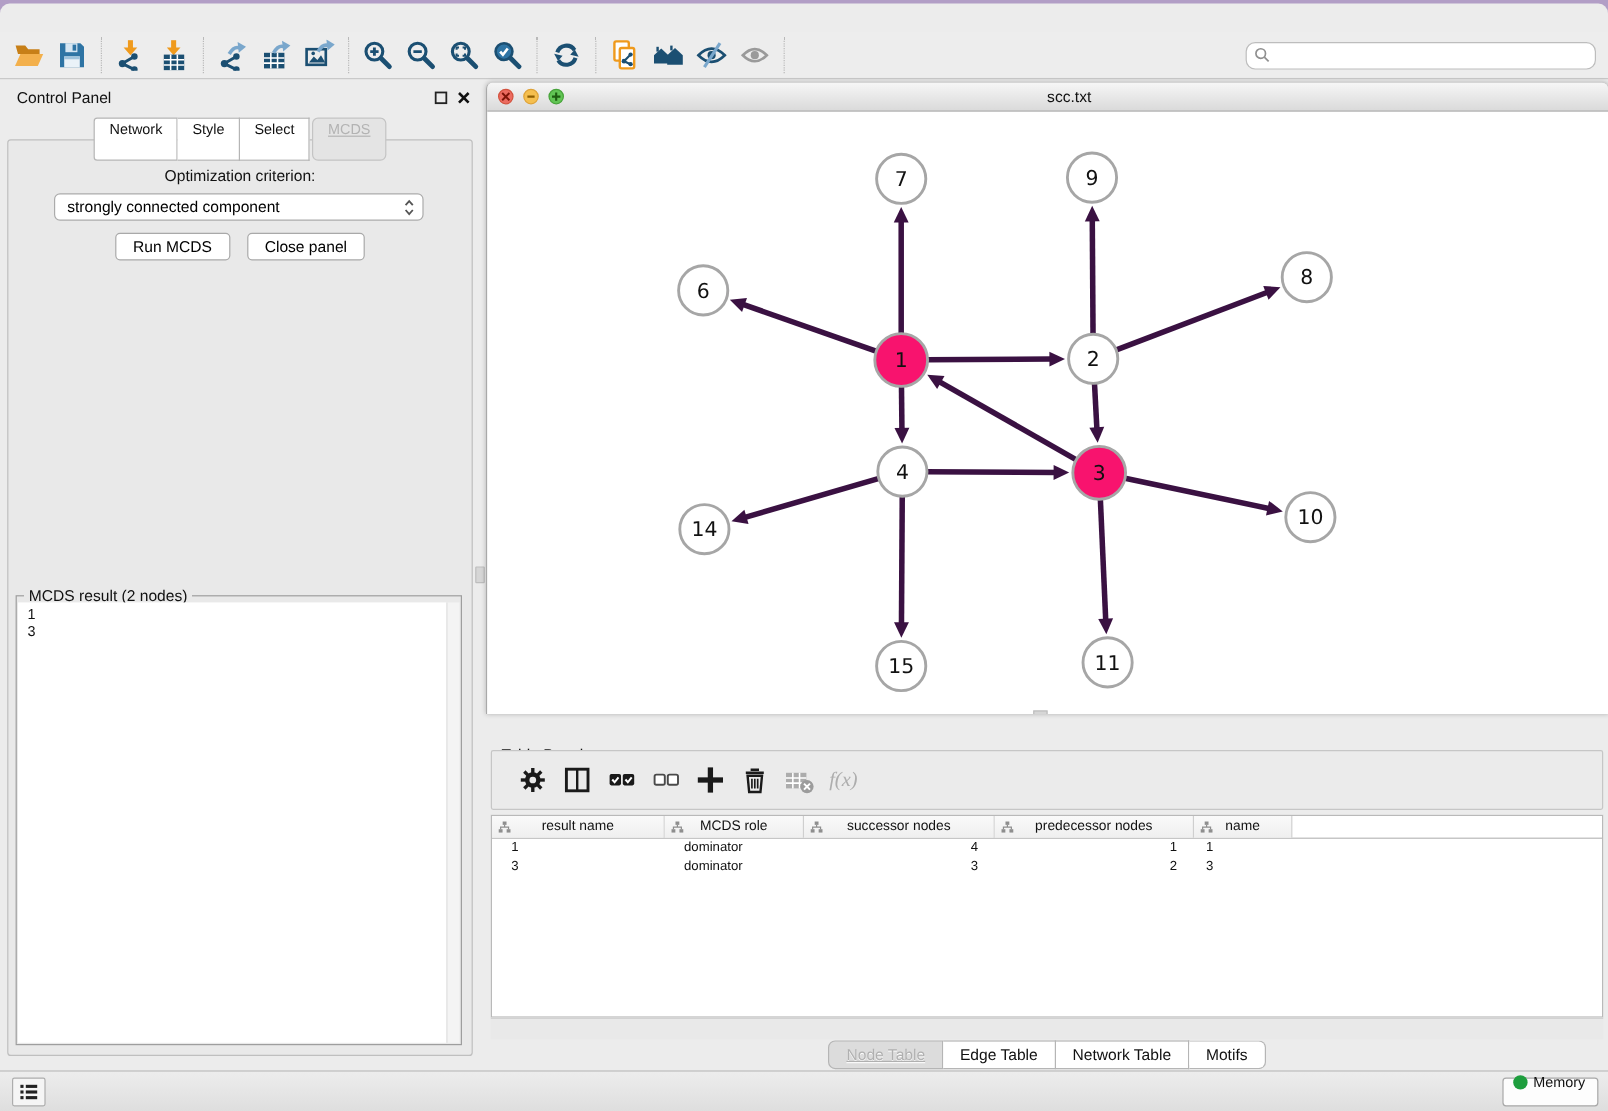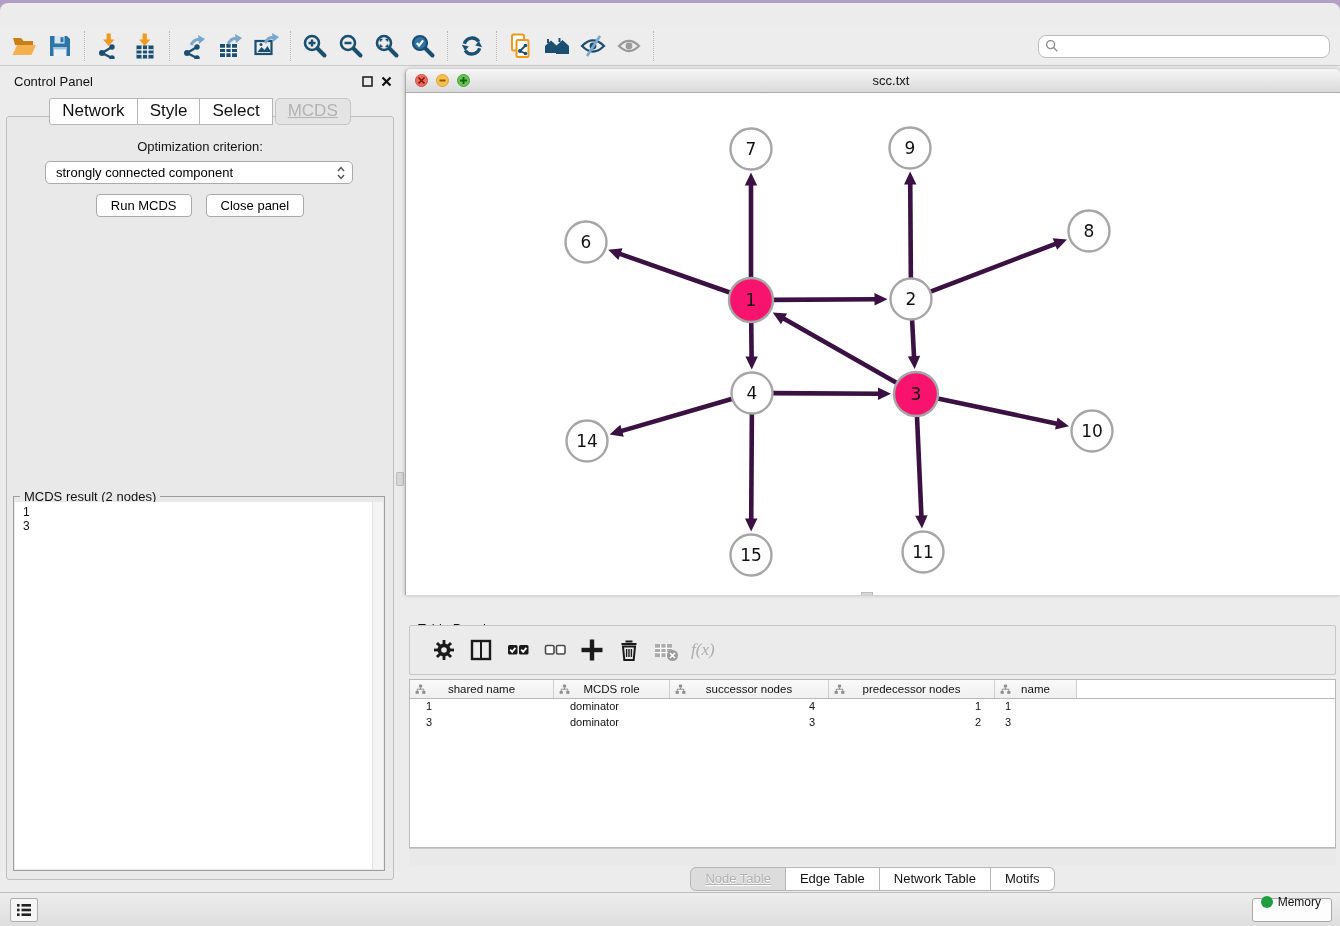--- a/index.html
+++ b/index.html
@@ -32,21 +32,21 @@
   
   #main { position:absolute; left:0; top:64px; right:0; bottom:34px; background:#ECECEC; }
 
   
   #control-panel { position:absolute; left:0; top:0; width:400px; bottom:0; }
   #cp-header { position:absolute; left:0; top:4px; right:8px; height:20px; display:flex; align-items:center; }
   #cp-title { font-size:13px; color:#111; margin-left:14px; }
   .win-btns { margin-left:auto; display:flex; gap:8px; align-items:center; }
   .win-btn svg { width:11px; height:11px; display:block; }
   #cp-tabs { position:absolute; left:0; top:31px; width:100%; display:flex; justify-content:center; z-index:2; }
-  .cp-tab { font-size:17px; padding:2px 12px 3px; background:#fff; border:1px solid #B5B5B5; border-left:none; color:#111; }
+  .cp-tab { font-size:12px; padding:2px 12px 18px; background:#fff; border:1px solid #B5B5B5; border-left:none; color:#111; }
   .cp-tab:first-child { border-left:1px solid #B5B5B5; border-radius:3px 0 0 3px; }
   .cp-tab.active { background:#E4E4E4; color:#B3B3B3; border:1px solid #C4C4C4; border-radius:5px; margin-left:2px;text-decoration:underline; }
   #cp-body { position:absolute; left:6px; right:6px; top:49px; bottom:12px;
     background:#E9E9E9; border:1px solid #BFBFBF; border-radius:3px; }
   #opt-label { position:absolute; left:0; right:0; top:22px; text-align:center; font-size:13px; color:#111; }
   #criterion-select { position:absolute; left:38px; right:40px; top:44px; height:23px; background:#fff;
     border:1px solid #ABABAB; border-radius:5px; display:flex; align-items:center; font-size:13px; padding-left:10px; }
   #criterion-stepper { margin-left:auto; margin-right:6px; }
   #cp-buttons { position:absolute; left:0; right:0; top:77px; display:flex; justify-content:center; gap:14px; }
   .cp-btn { background:#fff; border:1px solid #A9A9A9; border-radius:4px; font-size:13px;
@@ -492,21 +492,21 @@
         </div>
       <div id="tp-table">
         <div id="tp-colheader">
             <div class="col-h" style="width: 144px;">
               <svg class="sort-ic" width="11" height="11" viewBox="0 0 11 11">
                 <rect x="3.9" y="0.6" width="3.2" height="2.8" fill="#8E8E8E"></rect>
                 <rect x="0.6" y="7" width="3.2" height="2.8" fill="#8E8E8E"></rect>
                 <rect x="7.2" y="7" width="3.2" height="2.8" fill="#8E8E8E"></rect>
                 <path d="M5.5 3.4v1.8M2.2 7V5.2h6.6V7" stroke="#8E8E8E" fill="none"></path>
               </svg>
-              <span class="col-label">shared name</span>
+              <span class="col-label">result name</span>
             </div>
             <div class="col-h" style="width: 116px;">
               <svg class="sort-ic" width="11" height="11" viewBox="0 0 11 11">
                 <rect x="3.9" y="0.6" width="3.2" height="2.8" fill="#8E8E8E"></rect>
                 <rect x="0.6" y="7" width="3.2" height="2.8" fill="#8E8E8E"></rect>
                 <rect x="7.2" y="7" width="3.2" height="2.8" fill="#8E8E8E"></rect>
                 <path d="M5.5 3.4v1.8M2.2 7V5.2h6.6V7" stroke="#8E8E8E" fill="none"></path>
               </svg>
               <span class="col-label">MCDS role</span>
             </div>

